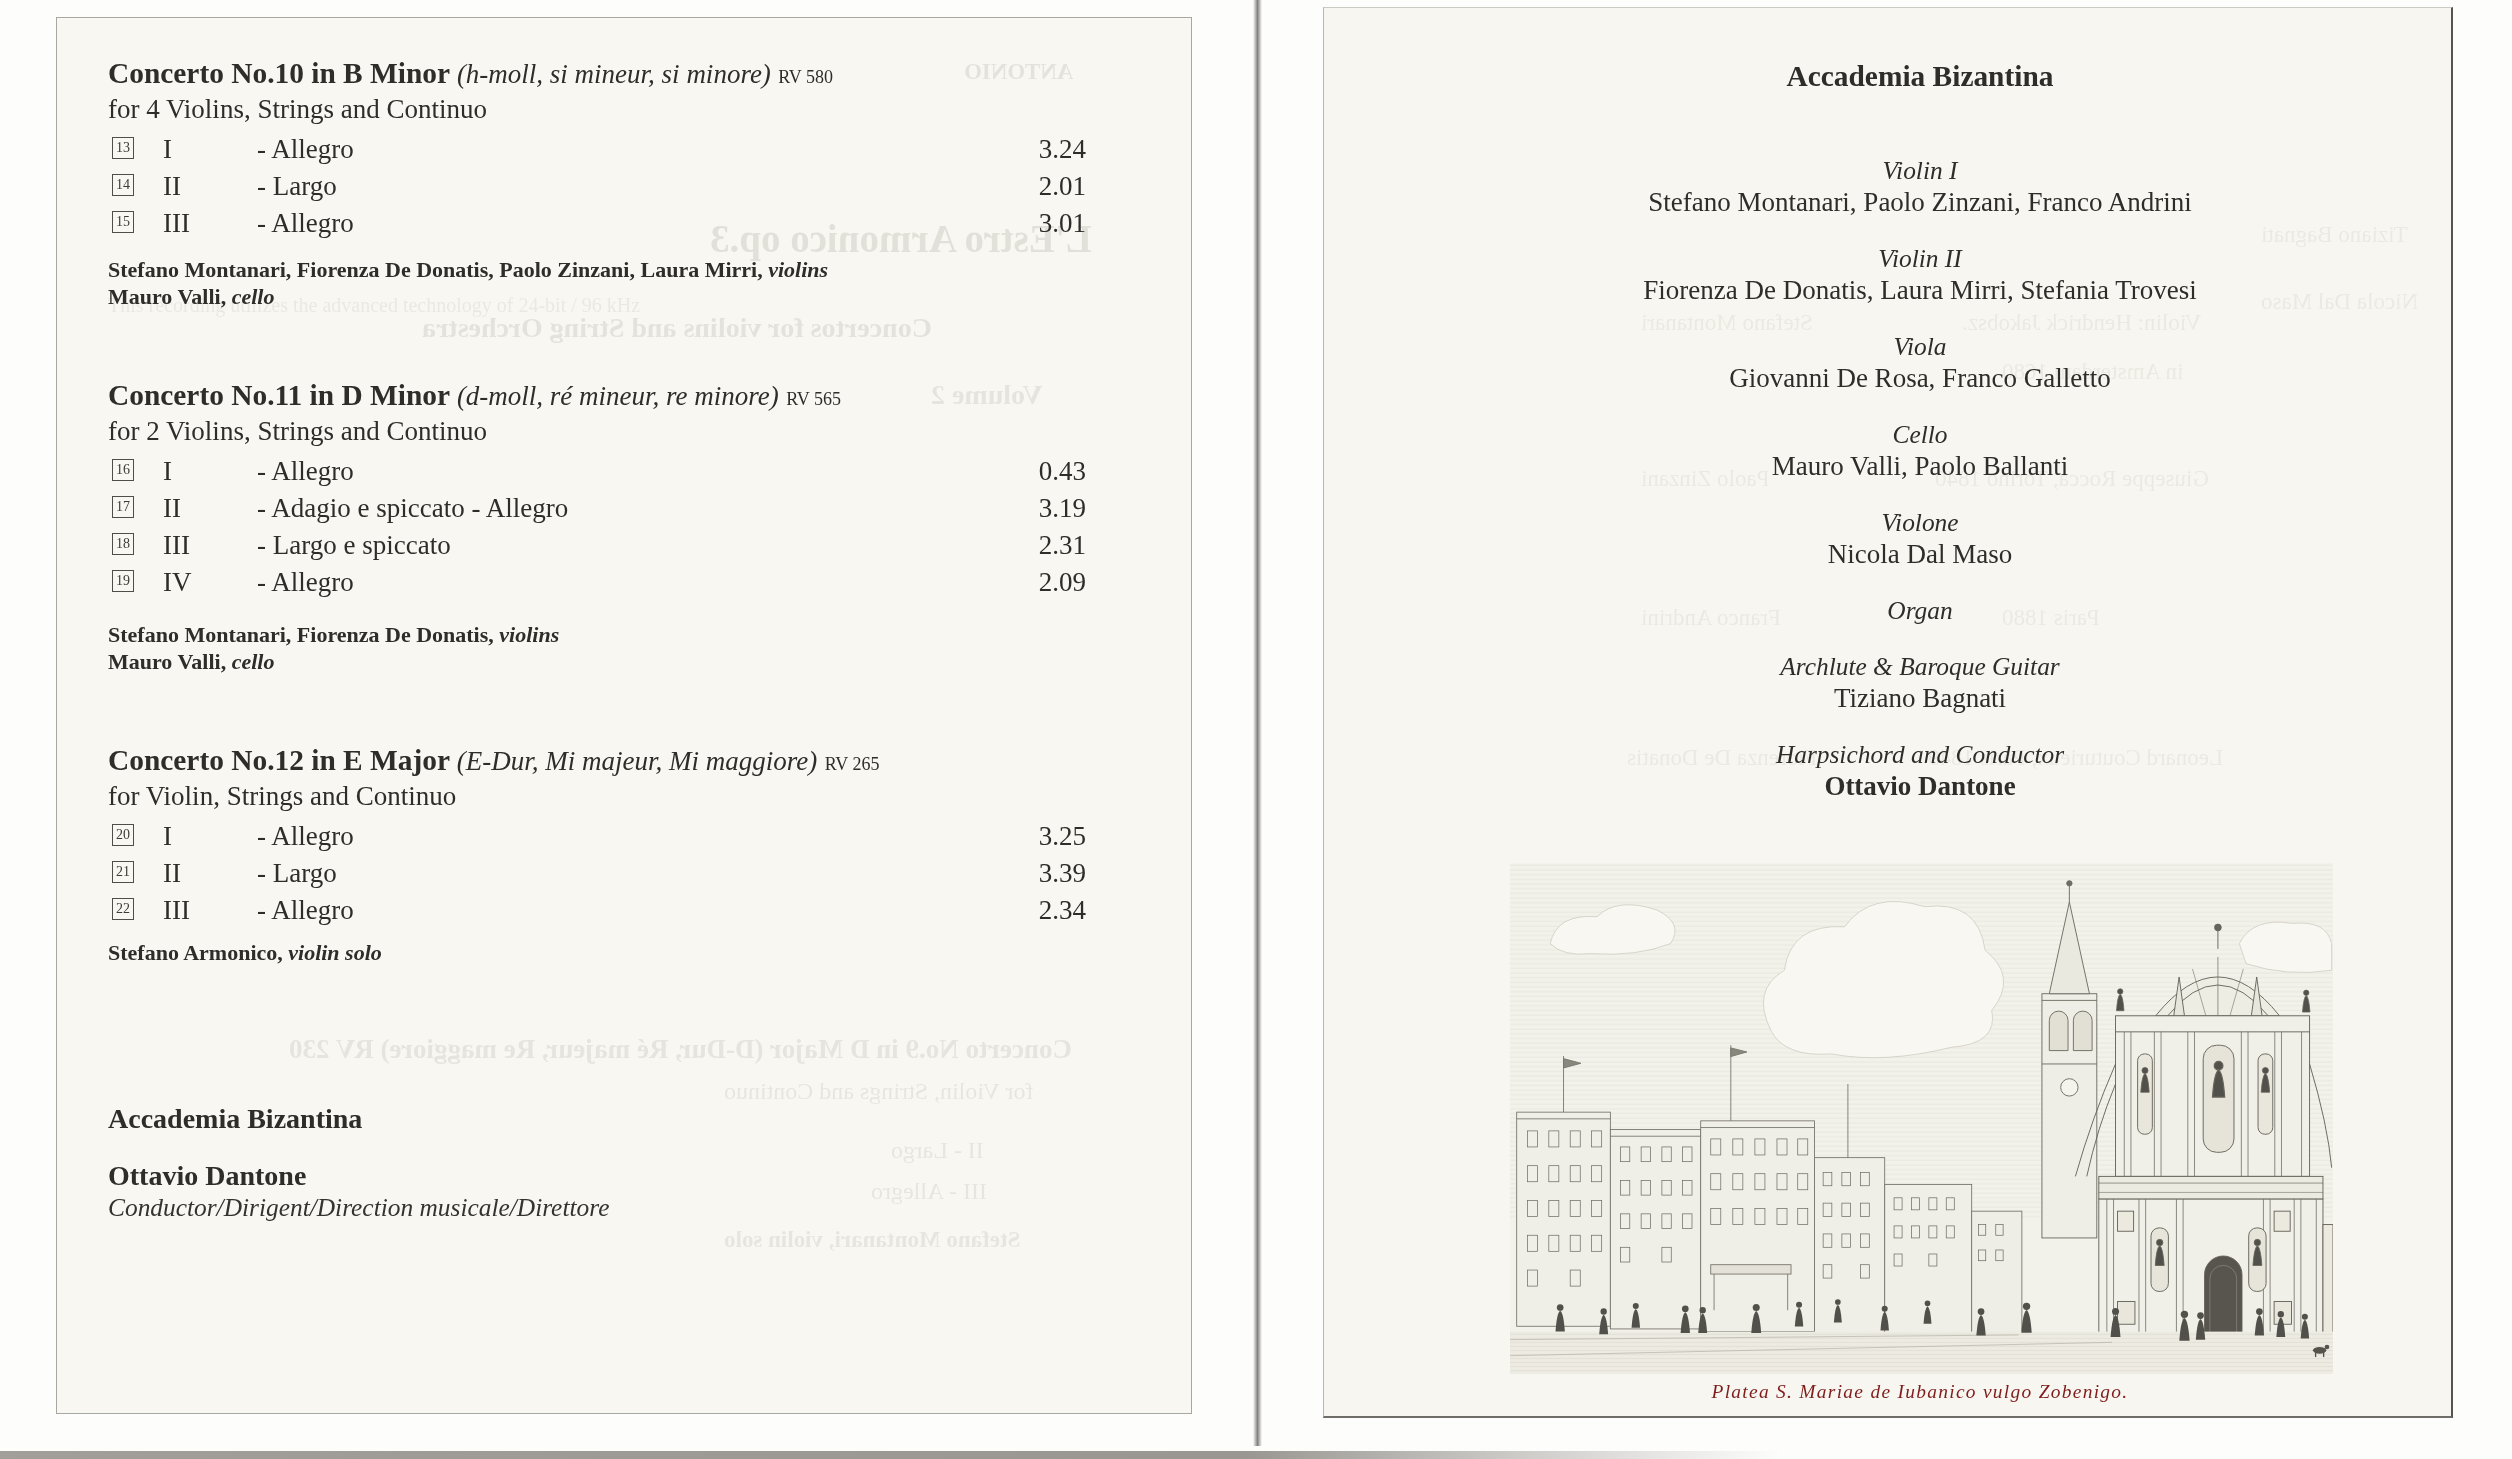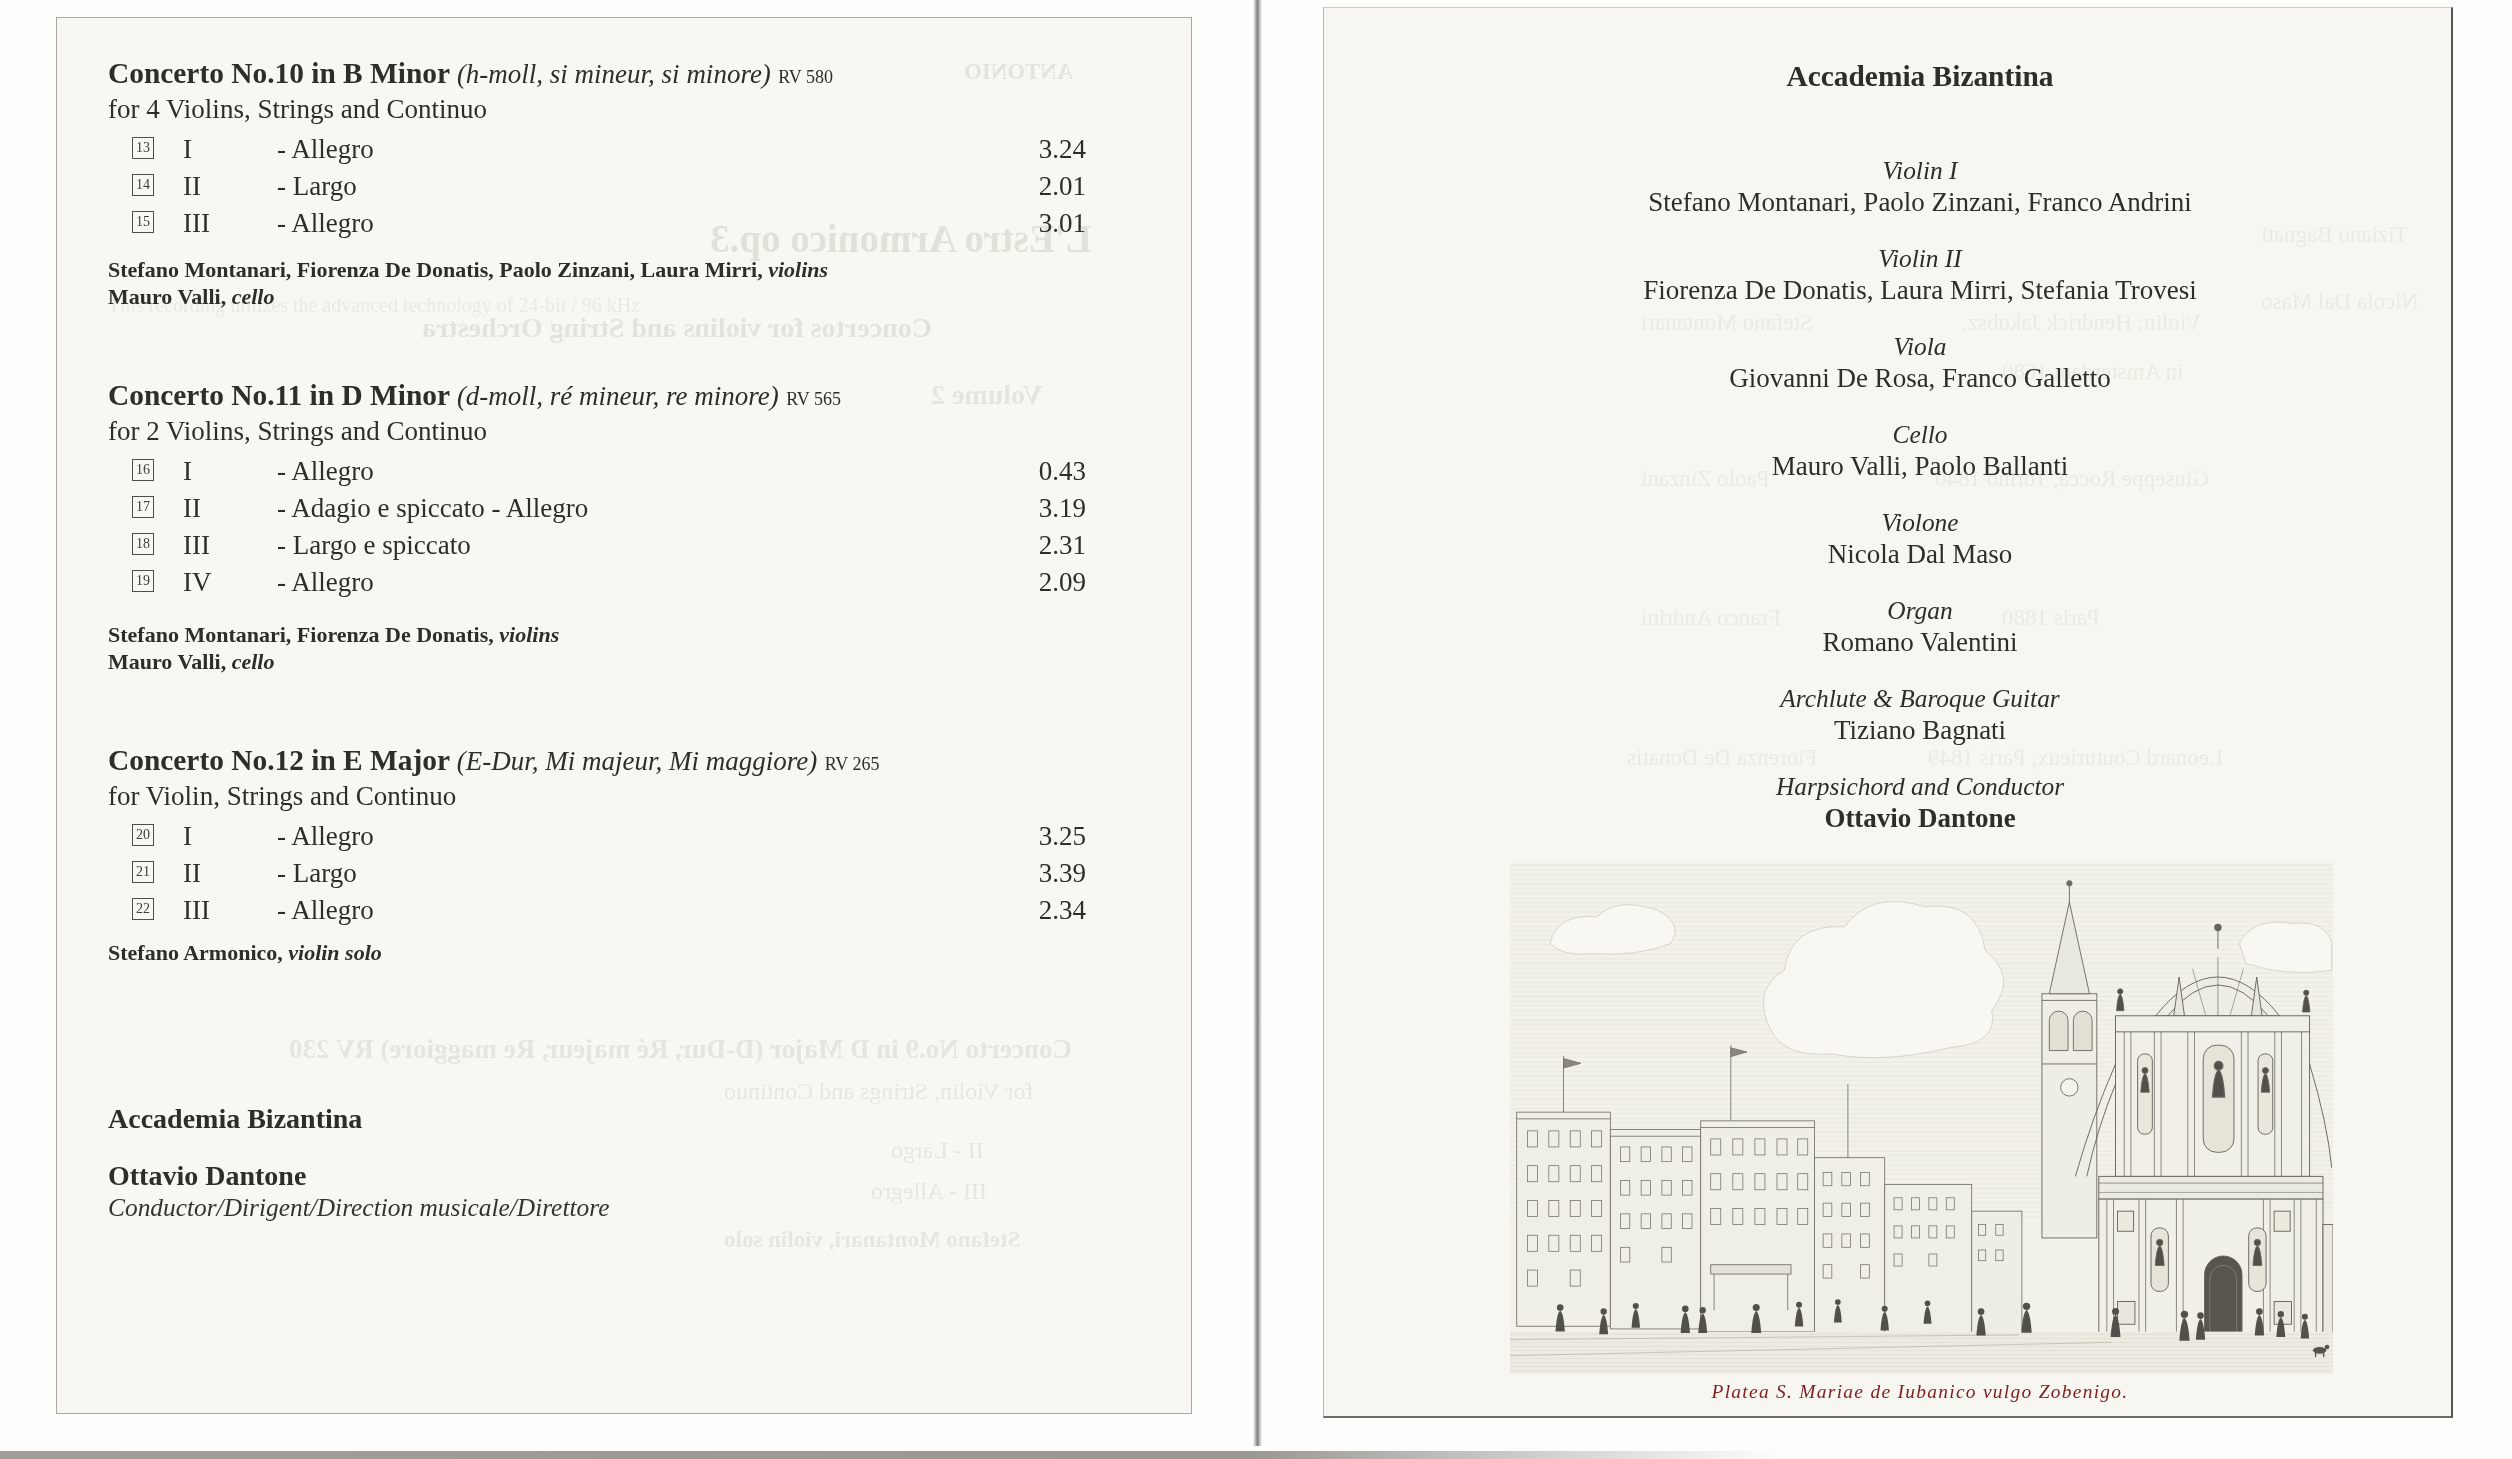--- a/index.html
+++ b/index.html
@@ -33,21 +33,21 @@
   .c0 { top:39px; } .c1 { top:361px; } .c2 { top:726px; }
   .concerto-title { font-size:29.4px; font-weight:bold; line-height:32px; white-space:nowrap; }
   .concerto-title .keys { font-weight:normal; font-style:italic; font-size:27px; }
   .concerto-title .rv { font-weight:normal; font-size:18px; }
   .scoring { font-size:27px; line-height:32px; }
   .tracks { margin-top:10.7px; }
   .track-row { display:flex; align-items:flex-start; height:37px; width:978px; }
   .track-no {
     width:22px; height:22px; border:1.3px solid #4f4e49; box-sizing:border-box;
     font-size:14px; color:#3c3b36; display:flex; align-items:center; justify-content:center;
-    margin-left:24px; margin-top:2px; background:transparent;
+    margin-left:4px; margin-top:2px; background:transparent;
   }
   .track-mvt { font-size:27px; line-height:29.4px; width:94px; margin-left:29px; }
   .track-title { font-size:27px; line-height:29.4px; }
   .track-time { font-size:27px; line-height:29.4px; margin-left:auto; }
   .performers { margin-top:9.4px; }
   .c1 .performers { margin-top:16px; }
   .c2 .performers { margin-top:5.4px; }
   .perf-line { font-size:22px; line-height:27px; font-weight:bold; }
   .perf-line .role { font-weight:bold; font-style:italic; }
   .ensemble-block { position:absolute; left:51px; top:1085px; }
@@ -264,21 +264,20 @@
     <div class="section">
       <div class="section-label">Cello</div>
       <div class="section-names">Mauro Valli, Paolo Ballanti</div>
     </div>
     <div class="section">
       <div class="section-label">Violone</div>
       <div class="section-names">Nicola Dal Maso</div>
     </div>
     <div class="section">
       <div class="section-label">Organ</div>
-      <div class="section-names">Romano Valentini</div>
     </div>
     <div class="section">
       <div class="section-label">Archlute &amp; Baroque Guitar</div>
       <div class="section-names">Tiziano Bagnati</div>
     </div>
     <div class="section bold-name">
       <div class="section-label">Harpsichord and Conductor</div>
       <div class="section-names">Ottavio Dantone</div>
     </div>
   </div>

